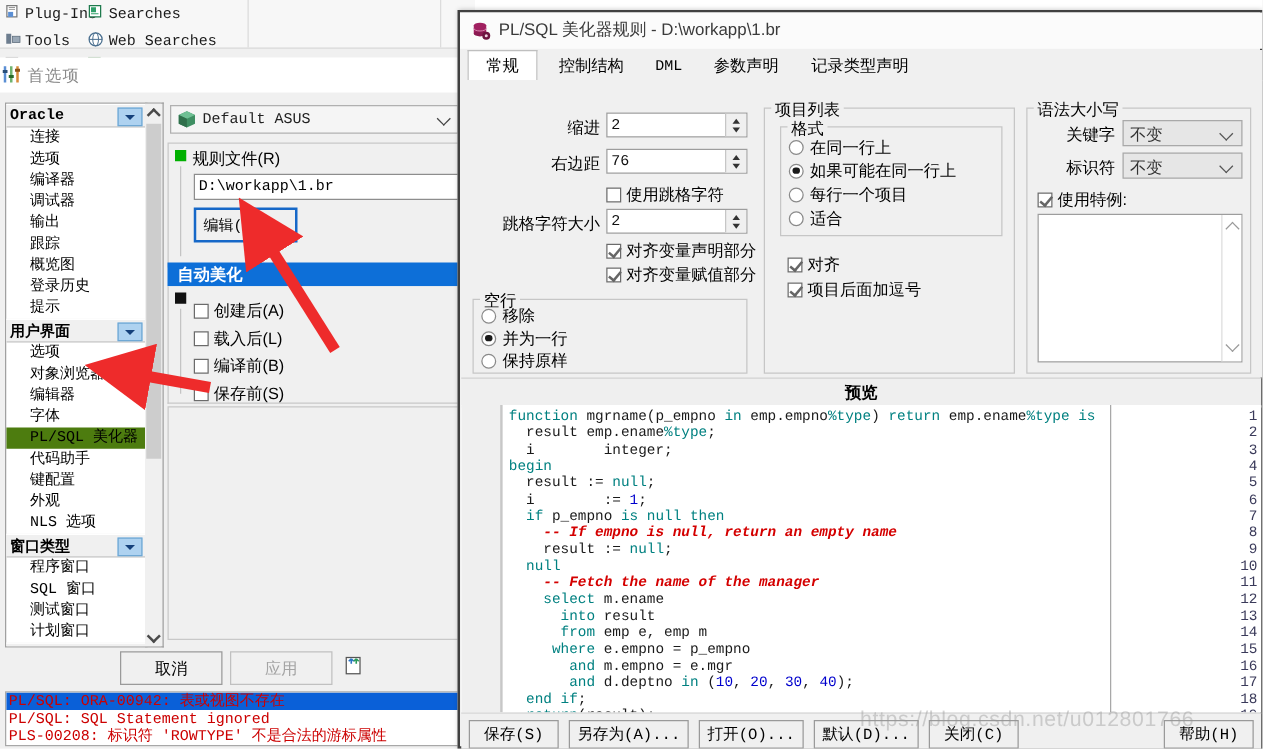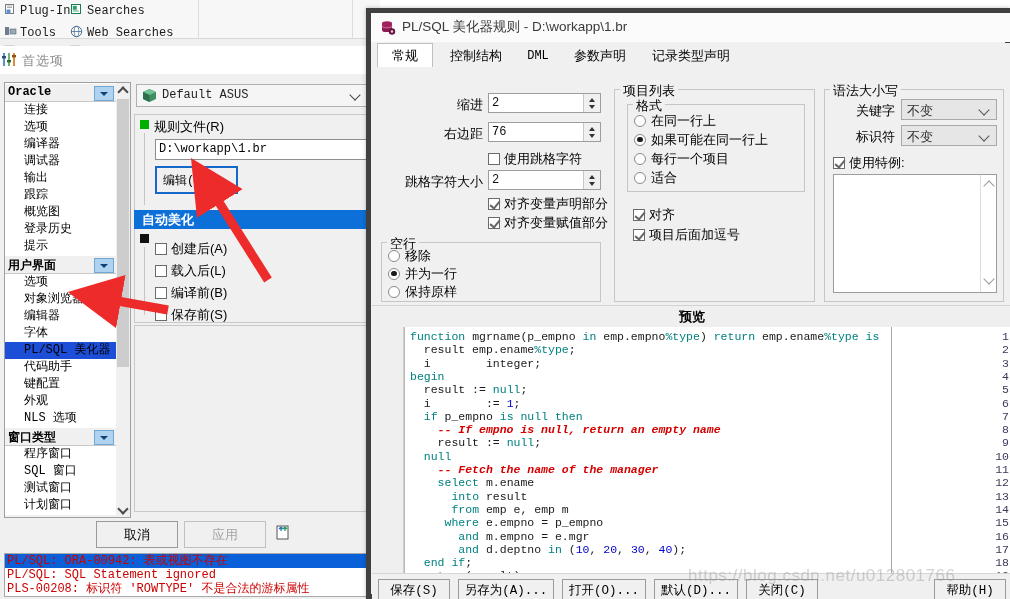--- a/index.html
+++ b/index.html
@@ -25,21 +25,21 @@
   #pref-title{left:22px;top:52px;font-size:13px;color:#8a8a8a;letter-spacing:1px;}
   #pref-icon{left:2px;top:52px;width:16px;height:15px;}
 
   
   #tree-box{left:4px;top:82px;width:112px;height:434px;background:#ffffff;border:1px solid #a0a0a0;overflow:hidden;}
   .tree-grp{position:relative;height:17px;background:#f0f0f0;border-top:1px solid #fff;border-bottom:1px solid #c8c8c8;}
   .tree-grp span.lbl{position:absolute;left:3px;top:1px;font-weight:bold;font-size:12px;font-family:"Liberation Mono","DejaVu Sans Mono",monospace;color:#000;}
   .tree-grp .arrow{position:absolute;right:3px;top:2px;width:18px;height:13px;background:#aed2f0;border:1px solid #6fa8d4;}
   .tree-grp .arrow::after{content:"";position:absolute;left:5px;top:5px;border-left:4px solid transparent;border-right:4px solid transparent;border-top:4px solid #14407a;}
   .tree-item{position:relative;height:17px;padding-left:19px;line-height:17px;font-size:12px;font-family:"Liberation Mono","DejaVu Sans Mono",monospace;white-space:nowrap;color:#000;}
-  .tree-item.sel{background:#1d4ed8;}
+  .tree-item.sel{background:#4d7c0f;}
   #tree-scroll{left:116px;top:82px;width:14px;height:434px;background:#f0f0f0;border:1px solid #a0a0a0;border-left:none;}
   .sb-btn{position:absolute;left:0;width:13px;height:15px;background:#f0f0f0;}
   .sb-btn .chev{position:absolute;left:3px;top:5px;width:6px;height:6px;border-left:2px solid #4a4a4a;border-top:2px solid #4a4a4a;}
   #sb-up .chev{transform:rotate(45deg);}
   #sb-dn .chev{transform:rotate(225deg);top:3px;}
   #sb-thumb{position:absolute;left:1px;top:16px;width:12px;height:268px;background:#cdcdcd;}
 
   
   #combo-panel{left:134px;top:82px;width:235px;height:26px;background:#f0f0f0;}
   #combo{position:absolute;left:2px;top:2px;width:229px;height:21px;background:#f5f5f5;border:1px solid #b0b0b0;}
@@ -71,21 +71,21 @@
   #bgbtn-cancel{left:96px;width:80px;}
   #bgbtn-apply{left:184px;width:80px;color:#a4a4a4;border-color:#c0c0c0;}
   #bgbtn-ico{position:absolute;left:275px;top:523px;width:18px;height:18px;}
 
   
   #errlog{left:4px;top:553px;width:362px;height:42px;background:#ffffff;border:1px solid #a8a8a8;overflow:hidden;}
   .errline{height:14px;line-height:14px;font-family:"Liberation Mono","DejaVu Sans Mono",monospace;font-size:12px;color:#cc0000;white-space:nowrap;padding-left:2px;}
   .errline.sel{background:#0a60d8;color:#cc0000;}
 
   
-  #dlg{left:366px;top:8px;width:644px;height:591px;background:#f0f0f0;border:5px solid #404040;box-shadow:0 0 4px rgba(0,0,0,.25);box-sizing:border-box;}
+  #dlg{left:366px;top:8px;width:644px;height:591px;background:#f0f0f0;border:2px solid #404040;box-shadow:0 0 4px rgba(0,0,0,.25);box-sizing:border-box;}
   #dlg-title{position:absolute;left:0;top:0;width:642px;height:29px;background:#fbfbfb;}
   #dlg-ico{position:absolute;left:9px;top:7px;width:16px;height:16px;}
   #dlg-title-txt{position:absolute;left:31px;top:5px;font-size:13.5px;color:#3a3a3a;}
 
   #tabstrip{position:absolute;left:0;top:30px;width:642px;height:24px;background:#f0f0f0;border-bottom:1px solid #bfbfbf;}
   .tab{position:absolute;top:1px;height:23px;display:flex;align-items:center;justify-content:center;font-size:13px;color:#000;box-sizing:border-box;}
   .tab.sel{background:#fff;border:1px solid #bfbfbf;border-bottom:1px solid #fff;top:0;height:25px;}
 
   #dlg-body{position:absolute;left:0;top:54px;width:642px;height:238px;background:#f0f0f0;}
 

